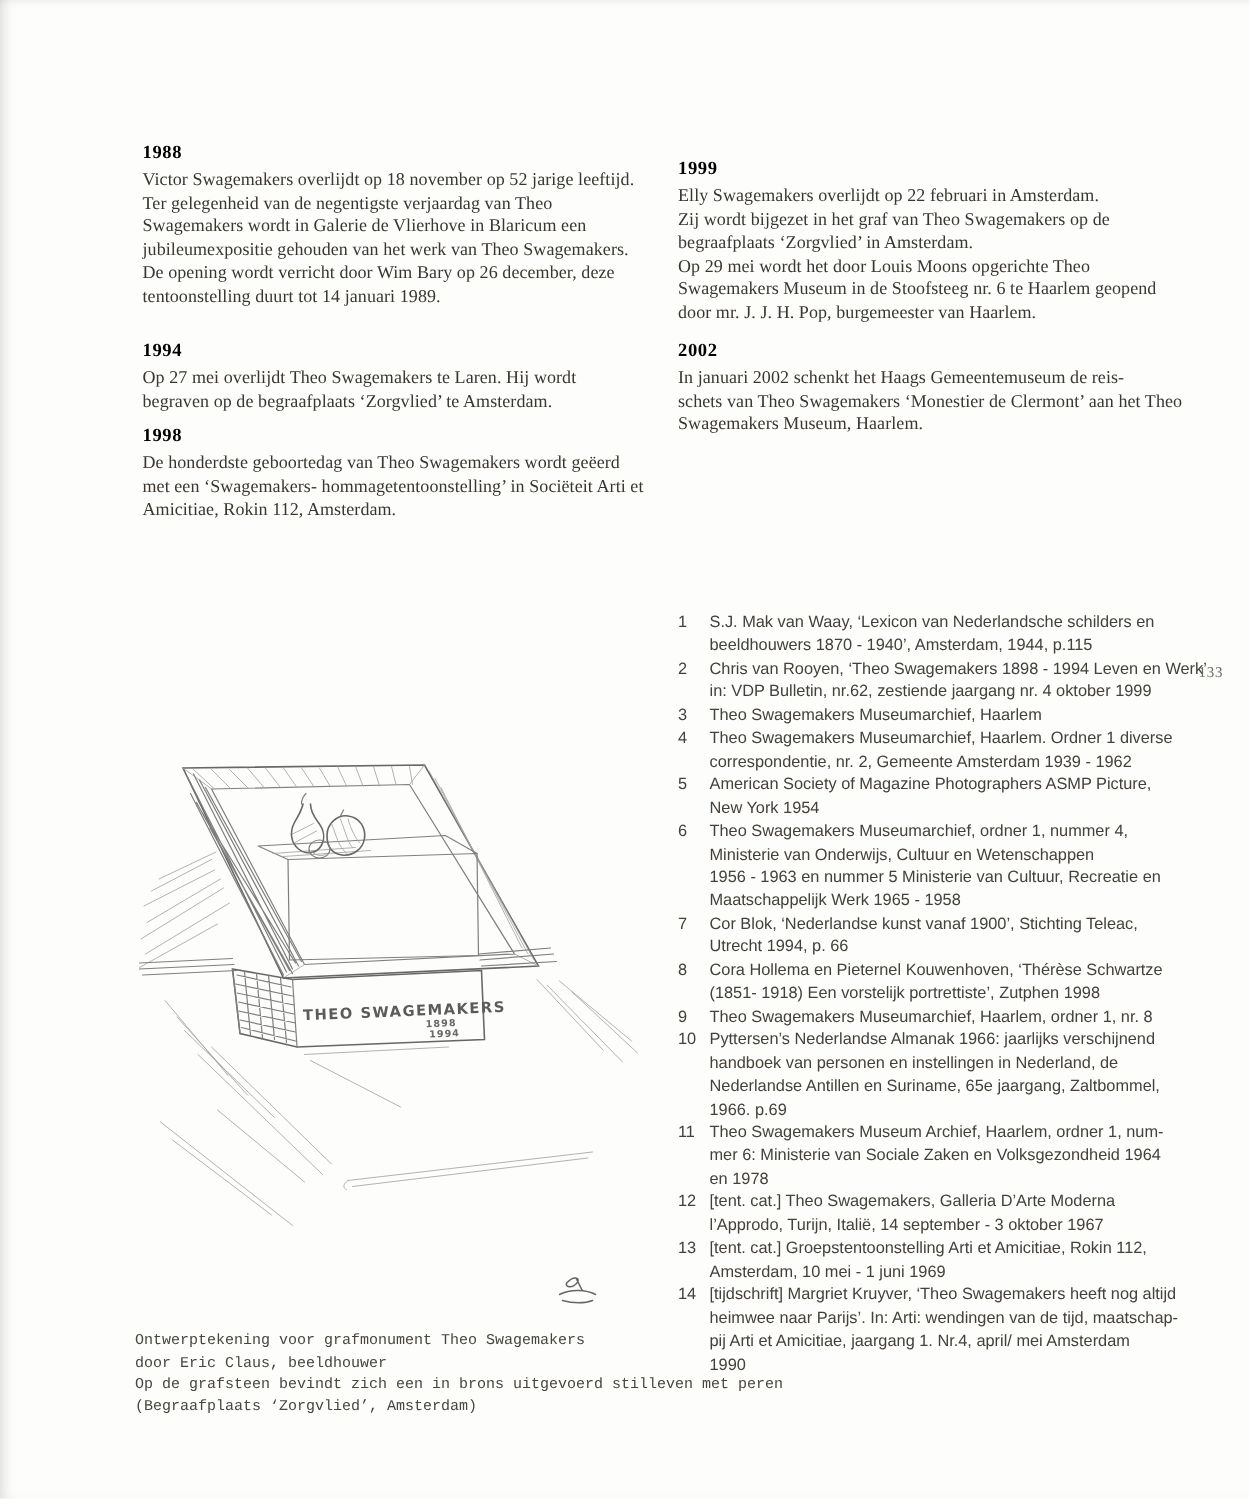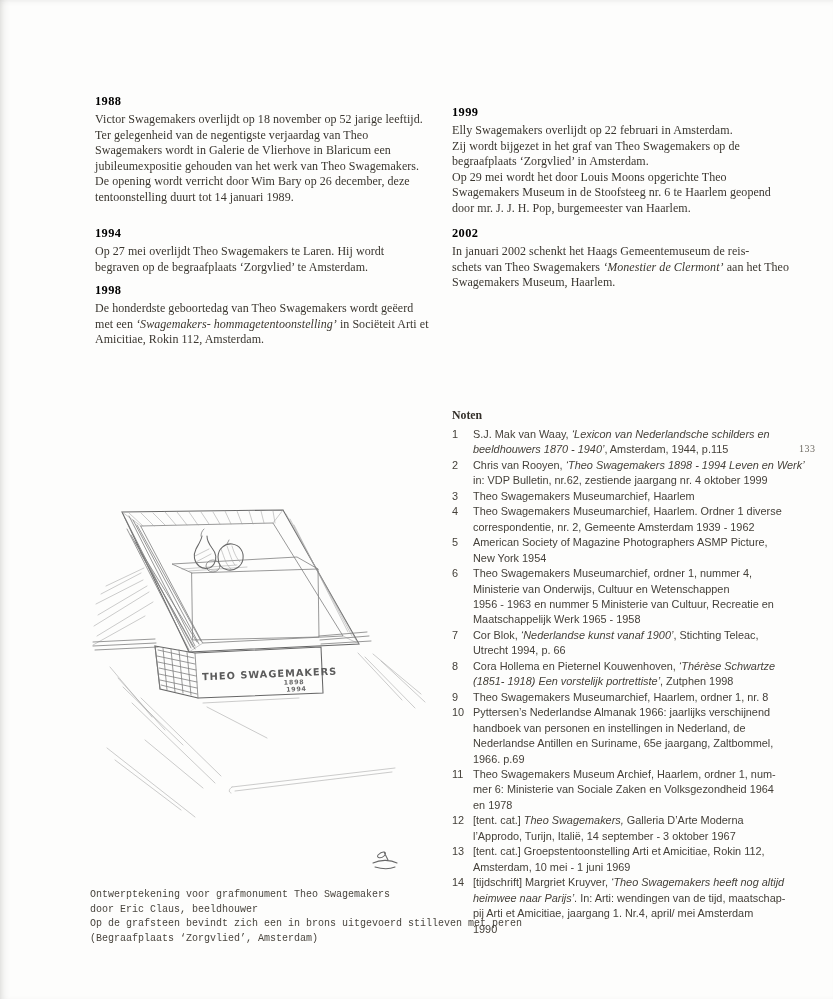--- a/index.html
+++ b/index.html
@@ -5,21 +5,21 @@
   html,body{margin:0;padding:0;background:#ffffff;}
   .page{
     position:relative;width:833px;height:999px;overflow:hidden;
     background:#fdfdfc;
     box-shadow:inset 7px 0 10px -7px rgba(60,58,52,.25), inset 0 5px 8px -7px rgba(60,58,52,.15);
     font-family:"Liberation Serif",serif;color:#3a362f;
   }
   .tsec{position:absolute;width:345px;}
   .year{margin:0 0 4px 0;font-size:12.4px;line-height:14px;font-weight:bold;color:#000000;letter-spacing:.4px;}
   .body-lines{margin:0;font-size:12px;line-height:15.5px;white-space:pre;letter-spacing:.05px;}
-  .it{font-style:italic;}
+  .it{}
   .notes{position:absolute;left:452px;top:408px;width:360px;font-family:"Liberation Sans",sans-serif;color:#45413a;}
   .noten-head{margin:0 0 4px 0;font-family:"Liberation Serif",serif;font-weight:bold;font-size:11.8px;color:#332f29;}
   .note{position:relative;padding-left:21px;font-size:10.9px;line-height:15.45px;}
   .note .num{position:absolute;left:0;top:0;}
   .ntext{display:block;white-space:pre;}
   .caption{position:absolute;left:90px;top:888px;font-family:Liberation Mono, monospace;
     font-size:10px;line-height:14.7px;color:#49453e;white-space:pre;}
   .pagenum{position:absolute;left:799px;top:443px;font-size:10px;color:#6e6a62;letter-spacing:.5px;}
   .sketch{position:absolute;left:85px;top:440px;}
   .sk{stroke:#7f7f7f;fill:none;stroke-width:.8;stroke-linecap:round;}
@@ -135,21 +135,20 @@
       <path d="M293,415 c5,-5 10,-3 6,1 c-3,3 -8,2 -6,-1 M299,412 l4,8 M288,423 c8,-4 18,-3 24,0 M290,427 c7,2 15,2 20,0"></path>
     </g>
   </svg>
 
   <div class="caption"><span>Ontwerptekening voor grafmonument Theo Swagemakers</span>
 <span>door Eric Claus, beeldhouwer</span>
 <span>Op de grafsteen bevindt zich een in brons uitgevoerd stilleven met peren</span>
 <span>(Begraafplaats ‘Zorgvlied’, Amsterdam)</span></div>
 
   <div class="notes">
-    <h3 class="noten-head">Noten</h3>
     <div class="note">
         <span class="num">1</span>
         <span class="ntext"><span>S.J. Mak van Waay, </span><span class="it">‘Lexicon van Nederlandsche schilders en</span>
 <span class="it">beeldhouwers 1870 - 1940’</span><span>, Amsterdam, 1944, p.115</span></span>
       </div>
     <div class="note">
         <span class="num">2</span>
         <span class="ntext"><span>Chris van Rooyen, </span><span class="it">‘Theo Swagemakers 1898 - 1994 Leven en Werk’</span>
 <span>in: VDP Bulletin, nr.62, zestiende jaargang nr. 4 oktober 1999</span></span>
       </div>

